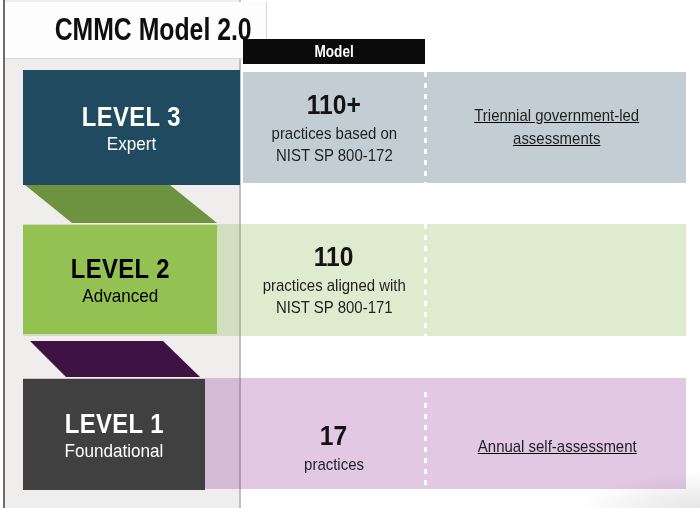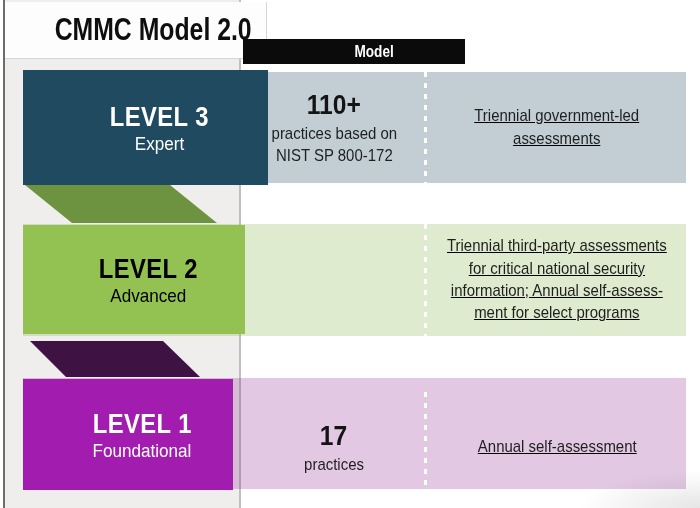--- a/index.html
+++ b/index.html
@@ -16,21 +16,21 @@
     position:absolute; left:5px; top:2px; width:225px; height:56px; background:#fdfdfd;
     border-right:1px solid #d6d5d4; border-bottom:1px solid #d6d5d4;
     display:flex; align-items:center; justify-content:center;padding-left:36px;
   }
   .title-text {
     font-size:31px; font-weight:700; color:#0e0e0e; white-space:nowrap;
     transform:scaleX(0.80);
   }
   .hdr {
     position:absolute; top:39px; height:25px; background:#0b0b0b;
-    display:flex; align-items:center; justify-content:center;padding-left:40px;
+    display:flex; align-items:center; justify-content:center;
   }
   .hdr-model  { left:243px; width:182px; }
   .hdr-assess { left:428px; width:258px; }
   .hdr span { color:#ffffff; font-weight:700; font-size:16px; transform:scaleX(0.85); white-space:nowrap; }
 
   .band { position:absolute; }
   .band1 { left:243px; width:443px; top:72px;  height:111px; background:rgba(31,74,95,0.27); }
   .band2 { left:23px;  width:663px; top:224px; height:112px; background:rgba(125,176,58,0.25); }
   .band3 { left:23px;  width:663px; top:378px; height:111px; background:rgba(142,43,143,0.26); }
 
@@ -55,25 +55,25 @@
     font-size:17px; color:#1f1f1f; white-space:pre-line; line-height:1.28;
     transform:scaleX(0.88); margin-top:2px;
   }
   .assess-text {
     font-size:17px; color:#1f1f1f; white-space:pre-line; line-height:1.32;
     transform:scaleX(0.88);
   }
 
   .lvl {
     position:absolute; display:flex; flex-direction:column; align-items:center;
-    justify-content:center; text-align:center;padding-left:28px;
+    justify-content:center; text-align:center;
   }
   .lvl3 { left:23px; top:70px;  width:217px; height:115px; background:#1f4a5f; color:#ffffff; }
   .lvl2 { left:23px; top:225px; width:194px; height:109px; background:#93c152; color:#000000; }
-  .lvl1 { left:23px; top:379px; width:182px; height:111px; background:#a21caf; color:#ffffff; }
+  .lvl1 { left:23px; top:379px; width:182px; height:111px; background:#404040; color:#ffffff; }
   .lvl-name { font-size:28px; font-weight:700; transform:scaleX(0.85); letter-spacing:0.5px; white-space:nowrap; }
   .lvl-sub  { font-size:19px; font-weight:400; transform:scaleX(0.9); white-space:nowrap; }
 
   .ribbons { position:absolute; left:0; top:0; pointer-events:none; }
   .corner-shade {
     position:absolute; right:0; bottom:0; width:140px; height:42px;
     background:radial-gradient(ellipse at 100% 100%, rgba(0,0,0,0.10), rgba(0,0,0,0) 62%);
   }
 </style>
 </head>
@@ -121,27 +121,26 @@
 NIST SP 800-172</div>
     </div>
     <div class="divider"></div>
     <div class="cell-assess">
       <div class="assess-text">Triennial government-led
 assessments</div>
     </div>
   </div>
 
   <div class="row-content rc2">
+    <div class="cell-model">
+      <div class="big">110</div>
+      <div class="desc">practices aligned with
+NIST SP 800-171</div>
+    </div>
     <div class="divider"></div>
-    <div class="cell-assess">
-      <div class="assess-text">Triennial third-party assessments
-for critical national security
-information; Annual self-assess-
-ment for select programs</div>
-    </div>
   </div>
 
   <div class="row-content rc3">
     <div class="cell-model">
       <div class="big">17</div>
       <div class="desc">practices</div>
     </div>
     <div class="divider"></div>
     <div class="cell-assess">
       <div class="assess-text">Annual self-assessment</div>

